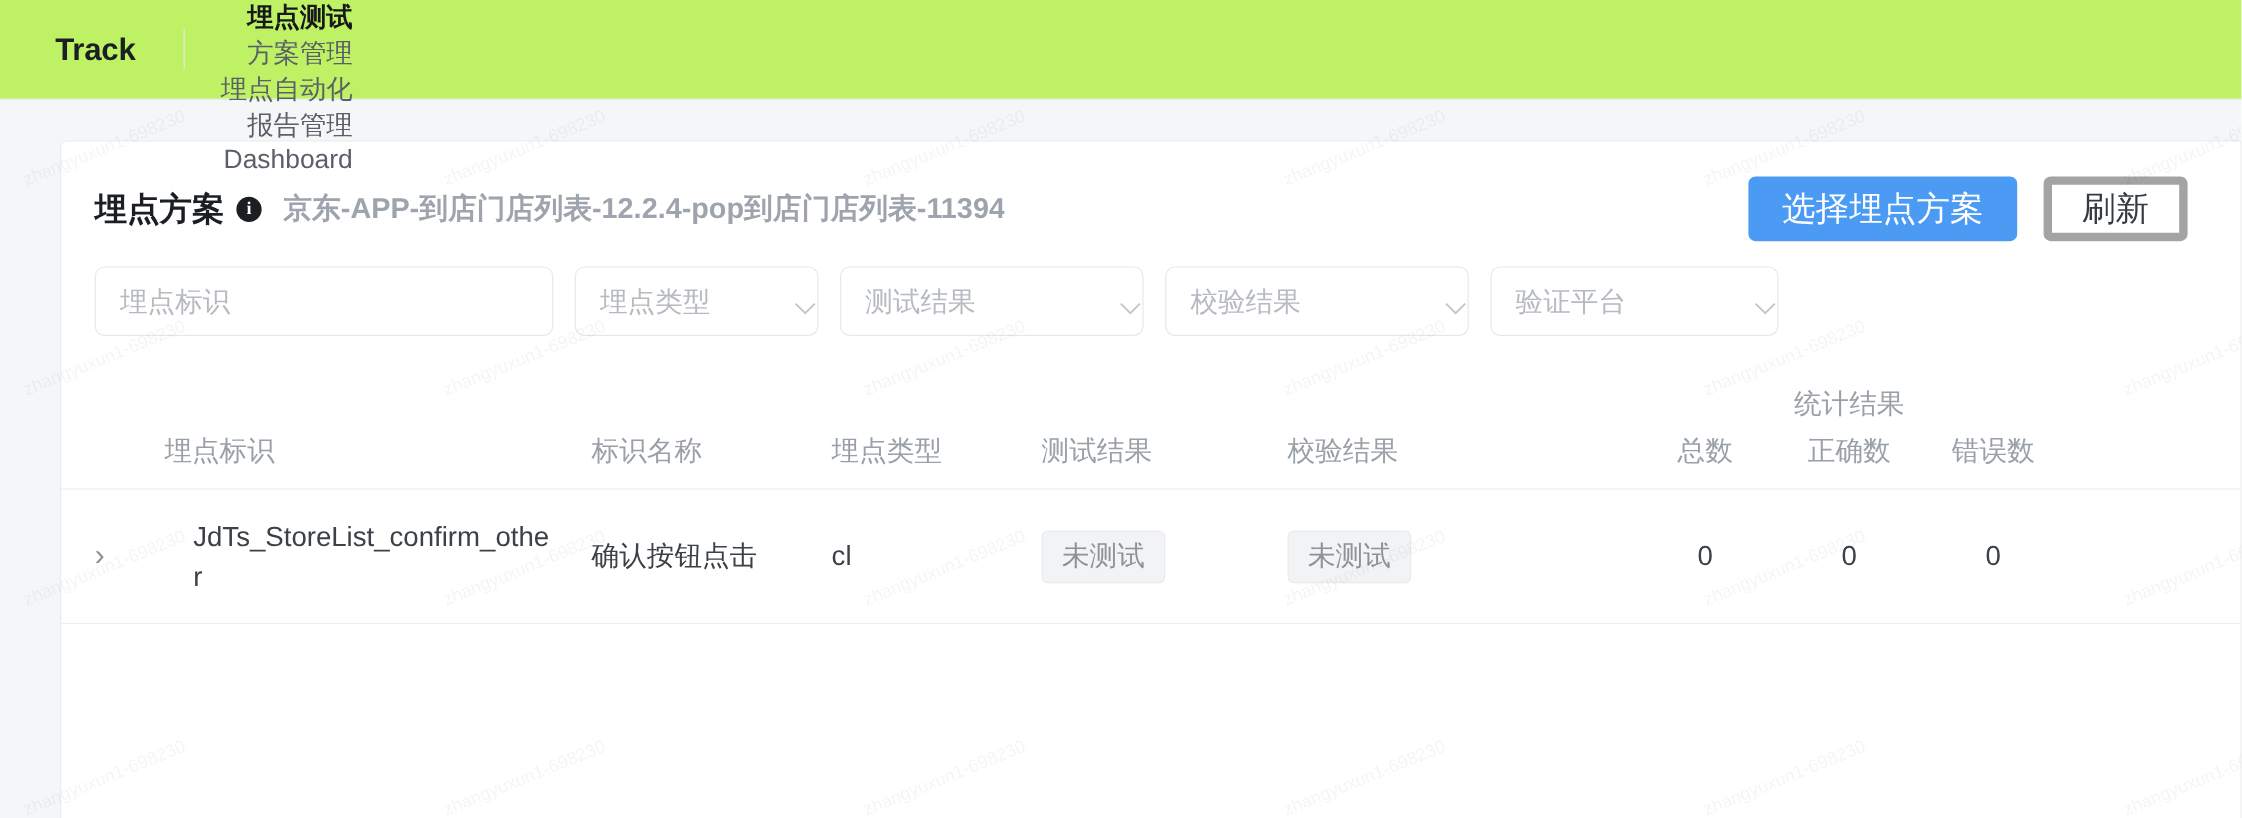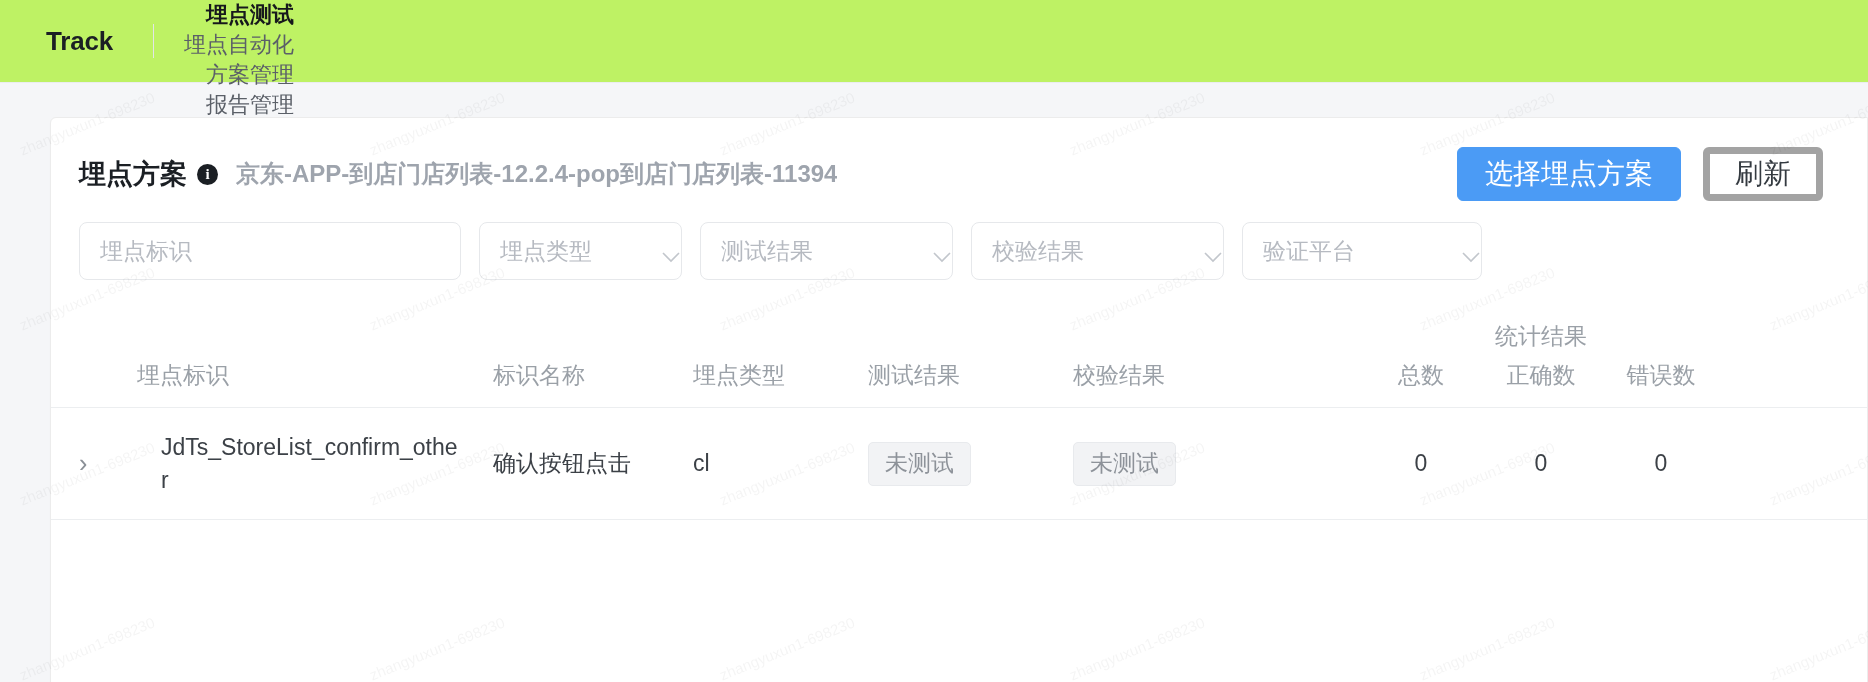--- a/index.html
+++ b/index.html
@@ -296,23 +296,24 @@
 </head>
 <body>
 
 <div id="app">
 
   <div class="topnav">
     <div class="brand">Track</div>
     <div class="nav-divider"></div>
     <div class="nav-items">
       <div class="nav-item active">埋点测试</div>
+      <div class="nav-item">方案管理</div>
       <div class="nav-item">埋点自动化</div>
-      <div class="nav-item">方案管理</div>
       <div class="nav-item">报告管理</div>
+      <div class="nav-item">Dashboard</div>
     </div>
   </div>
 
   <div class="page-body">
 
     <div class="card">
 
       <div class="card-head">
         <div class="card-title">埋点方案</div>
         <div class="info-icon">i</div>

